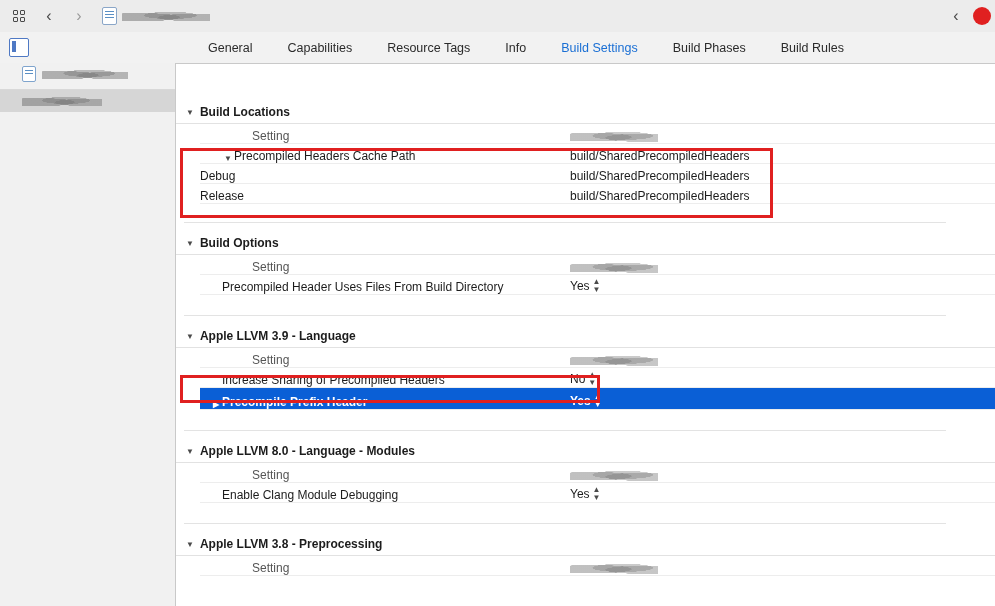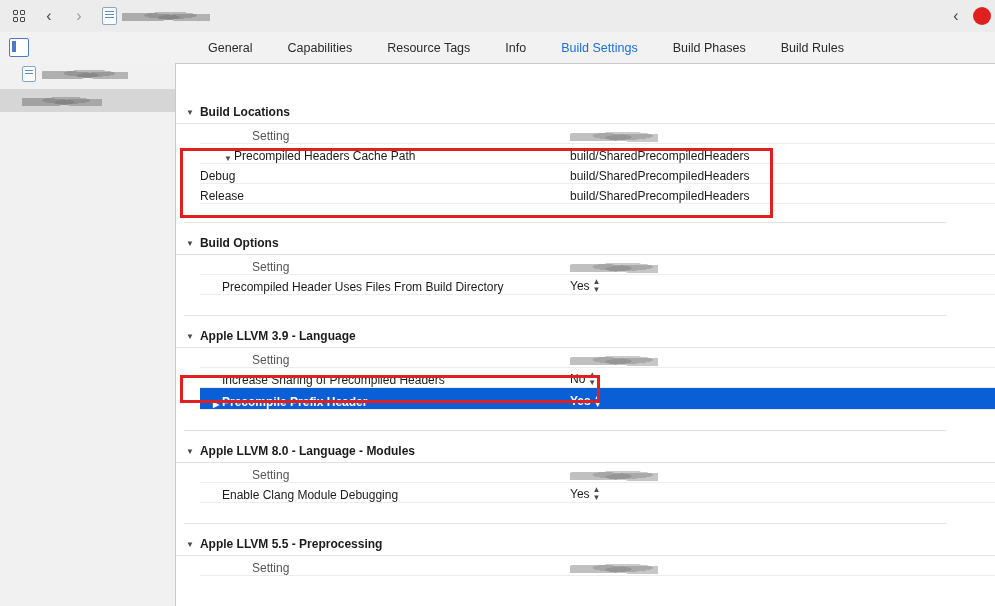--- a/index.html
+++ b/index.html
@@ -543,21 +543,21 @@
           </span>
       </span>
     </div>
     <div class="grp-spacer"></div>
     <div style="height:20px;position:relative;">
       <div class="rule" style="top:10px;"></div>
     </div>
 
     <div class="grp">
       <span class="tri">▼</span>
-      <span class="lbl">Apple LLVM 5.5 - Preprocessing</span>
+      <span class="lbl">Apple LLVM 3.8 - Preprocessing</span>
     </div>
     <div class="row head indent-1">
       <span class="name" style="margin-left:30px;">Setting</span>
       <span class="value">
         <span class="smudge" style="position:relative;width:88px;height:13px;display:inline-block;"></span>
       </span>
     </div>
     <div class="grp-spacer"></div>
 
   </div>

